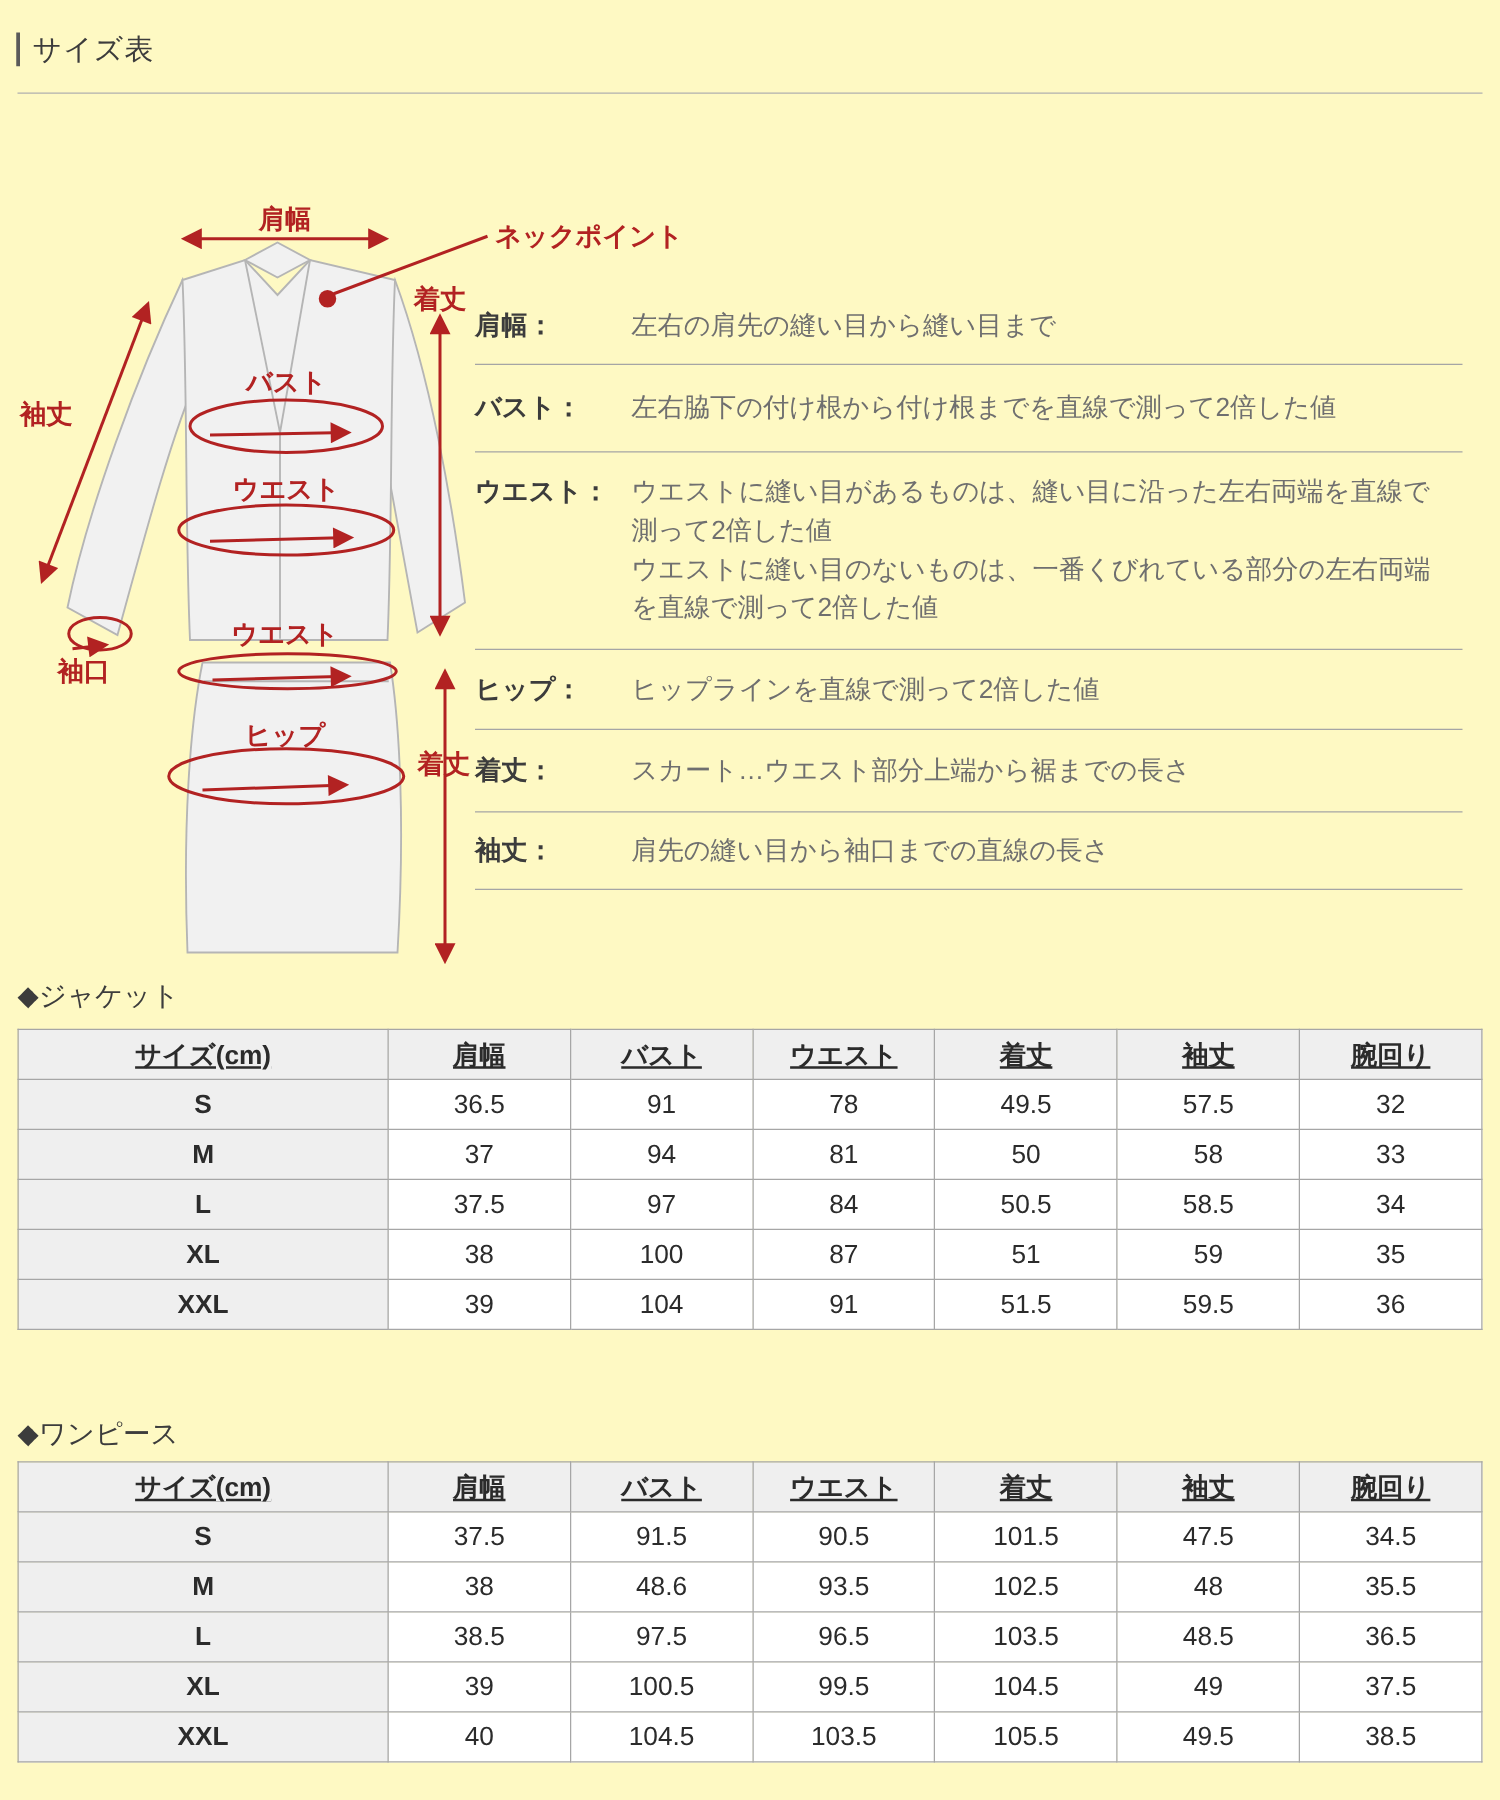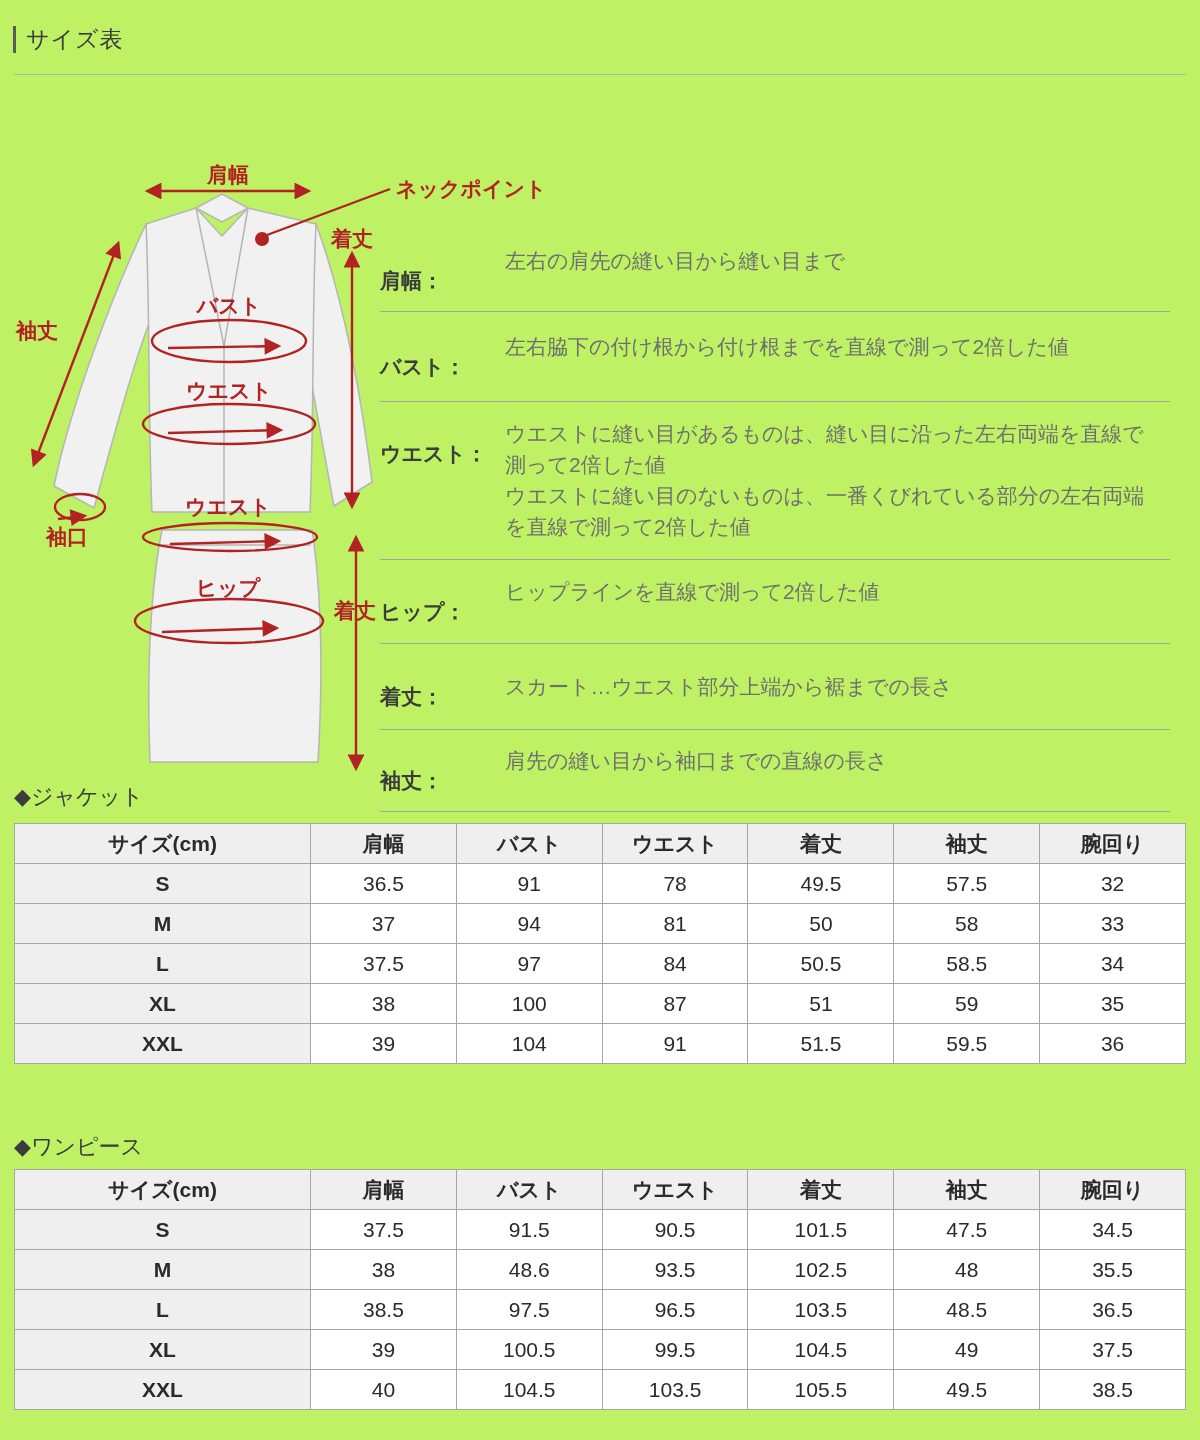--- a/index.html
+++ b/index.html
@@ -7,59 +7,59 @@
     --garment:#f1f1f1;
     --garment-line:#b5b5b5;
     --table-border:#a6a6a6;
     --head-bg:#efefef;
     --ink:#2b2b2b;
     --desc:#6f6f6f;
   }
   *{margin:0;padding:0;box-sizing:border-box;}
   html,body{background:#ffffff;}
   body{font-family:"Liberation Sans","DejaVu Sans",sans-serif;color:var(--ink);}
-  .page{position:relative;width:1200px;height:1440px;background:#bef264;overflow:hidden;}
+  .page{position:relative;width:1200px;height:1440px;background:#fef9c3;overflow:hidden;}
 
   
   .title{position:absolute;left:13px;top:24px;display:flex;align-items:center;}
   .title-bar{width:3px;height:27px;background:#5a5a5a;margin-right:10px;}
   .title-text{font-size:23px;color:#3c3c3c;letter-spacing:1px;}
   .top-rule{position:absolute;left:14px;top:74px;width:1172px;height:1px;background:#b0b0b0;}
 
   
   .diagram-svg{position:absolute;left:0;top:140px;width:560px;height:645px;}
   .garment{fill:var(--garment);stroke:var(--garment-line);stroke-width:1.5;}
   .garment-line{fill:none;stroke:var(--garment-line);stroke-width:1.5;}
   .red-stroke{fill:none;stroke:var(--accent);stroke-width:2.4;}
   .red-fill{fill:var(--accent);stroke:none;}
   .red-text{fill:var(--accent);font-size:21px;font-weight:bold;}
 
   
   .definitions{position:absolute;left:380px;top:230px;width:790px;}
   .def-row{display:flex;align-items:flex-start;border-bottom:1px solid #a5a5a5;font-size:21px;line-height:31px;}
   .def-row.center{align-items:center;}
-  .def-term{width:125px;flex:0 0 125px;font-weight:bold;color:#3c3c3c;margin-top:20px;}
+  .def-term{width:125px;flex:0 0 125px;font-weight:bold;color:#3c3c3c;}
   .def-desc{flex:1;color:var(--desc);}
   .def-line{display:block;}
   .pad-s{padding:15px 0;}
   .pad-m{padding:19px 0;}
   .pad-w{padding:16px 0 17px 0;justify-content:flex-end;}
   .pad-h{padding:16px 0;}
   .pad-l{padding:17px 0;}
   .red-dot{color:var(--accent);}
 
   
   .section-label{position:absolute;left:14px;font-size:22px;color:#3c3c3c;text-align:center;}
   .label-jacket{top:782px;}
   .label-onepiece{top:1132px;}
   .size-table{position:absolute;left:14px;width:1172px;border-collapse:collapse;table-layout:fixed;}
   .table-jacket{top:823px;}
   .table-onepiece{top:1169px;}
   .size-table th,.size-table td{border:1px solid var(--table-border);height:40px;text-align:center;vertical-align:middle;font-size:21px;color:var(--ink);}
-  .size-table thead th{background:var(--head-bg);font-weight:bold;}
+  .size-table thead th{background:var(--head-bg);font-weight:bold;text-decoration:underline;}
   .size-table tbody th{background:var(--head-bg);font-weight:bold;}
   .size-table td{background:#fff;font-weight:normal;}
   .c-size{width:296px;}
 </style>
 </head>
 <body>
 
 <div class="page">
 
   <div class="title">

